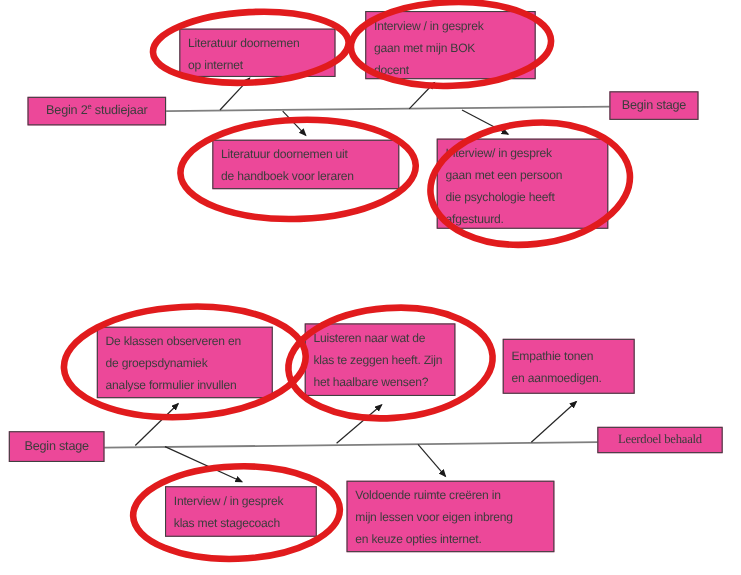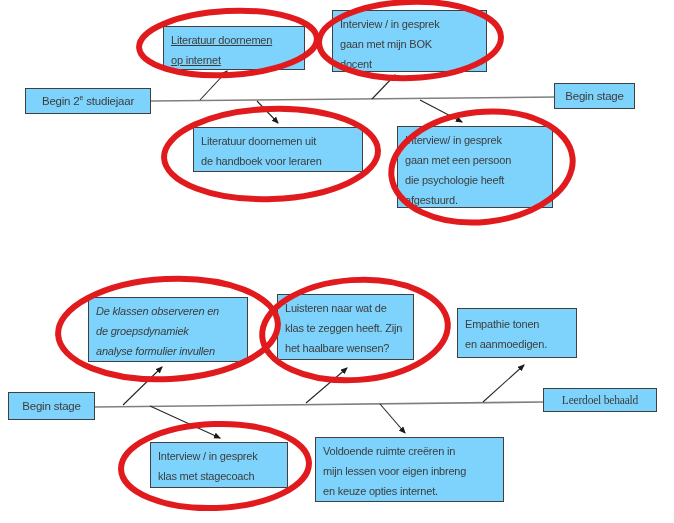--- a/index.html
+++ b/index.html
@@ -19,21 +19,21 @@
   .branch { stroke: var(--arrow, #262626); stroke-width: 1.1; fill: none; }
   .ellipse {
     stroke: var(--red, #e11b1d);
     stroke-width: 6;
     fill: none;
     stroke-linecap: round;
   }
 
   .box {
     position: absolute;
-    background: #7dd3fc;
+    background: #ec4899;
     border: 1px solid var(--box_border, #404040);
     box-sizing: border-box;
     padding: 3px 5px 0 7px;
     font-size: 11px;
     letter-spacing: -0.2px;
     line-height: 20px;
   }
   .ln { white-space: nowrap; }
   .endpoint {
     display: flex;
@@ -75,21 +75,21 @@
   </svg>
 
   <div class="box endpoint" style="left:25px; top:88px; width:126px; height:26px;">
     <span><span>Begin 2</span><sup>e</sup><span> studiejaar</span></span>
   </div>
 
   <div class="box endpoint" style="left:554px; top:83px; width:81px; height:26px;">
     <span>Begin stage</span>
   </div>
 
-  <div class="box" style="left:163px; top:26px; width:142px; height:44px;text-decoration:underline;">
+  <div class="box" style="left:163px; top:26px; width:142px; height:44px;">
     <div class="ln">Literatuur doornemen</div>
     <div class="ln">op internet</div>
   </div>
 
   <div class="box" style="left:332px; top:10px; width:155px; height:62px;">
     <div class="ln">Interview / in gesprek</div>
     <div class="ln">gaan met mijn BOK</div>
     <div class="ln">docent</div>
   </div>
 
@@ -106,21 +106,21 @@
   </div>
 
   <div class="box endpoint" style="left:8px; top:392px; width:87px; height:28px;">
     <span>Begin stage</span>
   </div>
 
   <div class="box endpoint" style="left:543px; top:388px; width:114px; height:24px;font-family:Liberation Serif, serif;">
     <span>Leerdoel behaald</span>
   </div>
 
-  <div class="box" style="left:88px; top:297px; width:160px; height:65px;font-style:italic;">
+  <div class="box" style="left:88px; top:297px; width:160px; height:65px;">
     <div class="ln">De klassen observeren en</div>
     <div class="ln">de groepsdynamiek</div>
     <div class="ln">analyse formulier invullen</div>
   </div>
 
   <div class="box" style="left:277px; top:294px; width:137px; height:66px;">
     <div class="ln">Luisteren naar wat de</div>
     <div class="ln">klas te zeggen heeft. Zijn</div>
     <div class="ln">het haalbare wensen?</div>
   </div>

